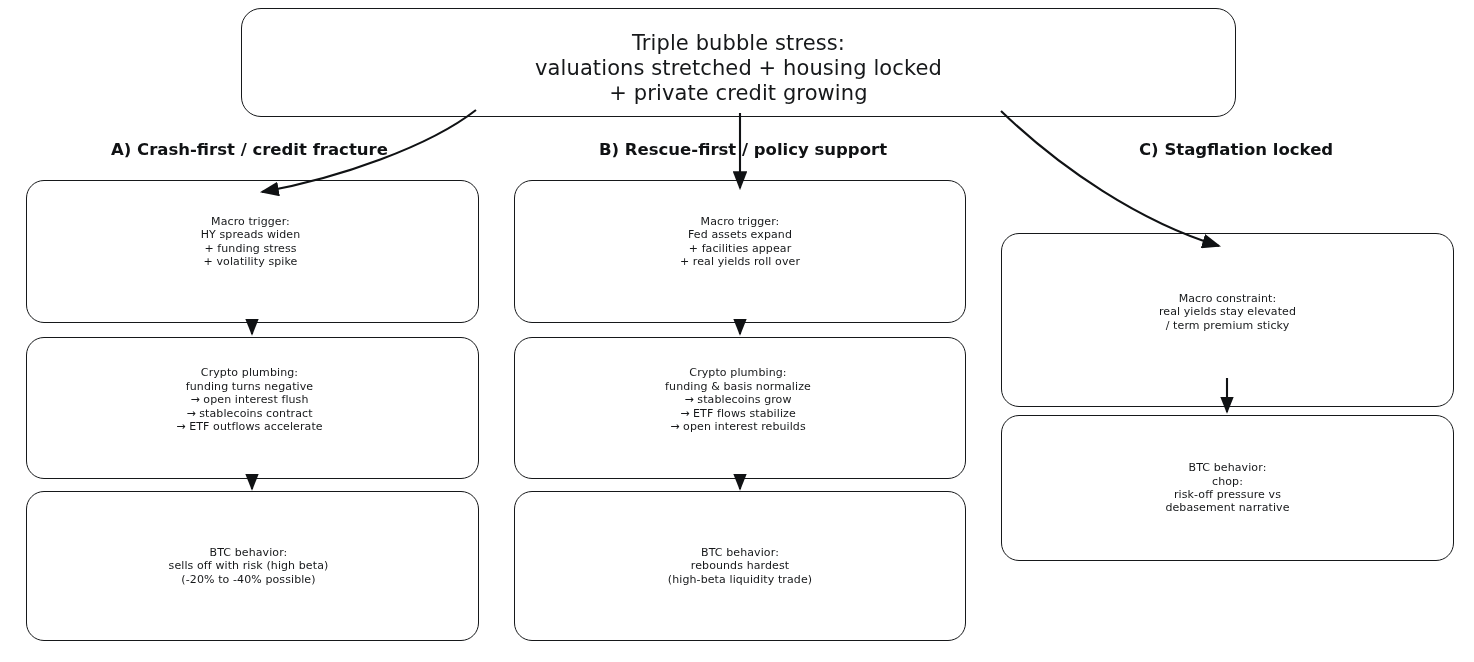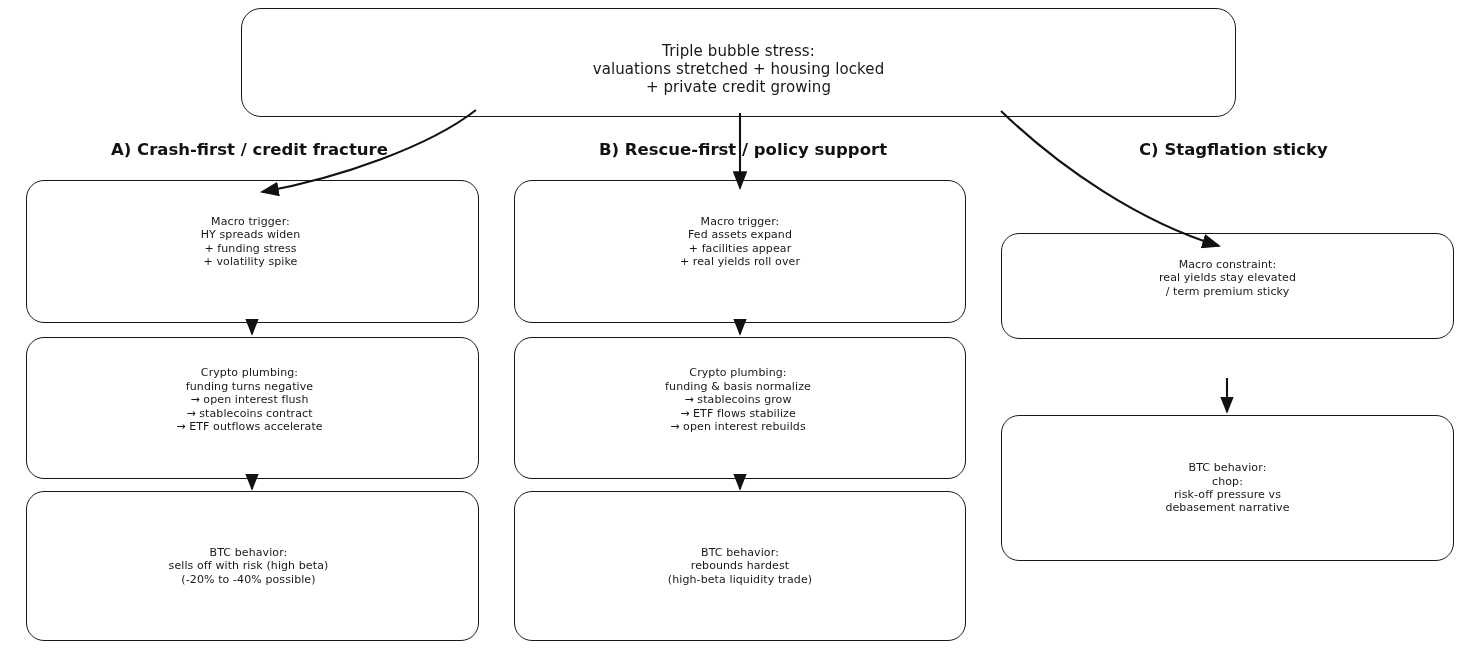--- a/index.html
+++ b/index.html
@@ -49,34 +49,34 @@
     letter-spacing: 0.1px;
   }
   #node-top {
     left: 241px;
     top: 8px;
     width: 995px;
     height: 109px;
     border-radius: 20px;
   }
   #node-top .node-text {
-    font-size: 15px;
+    font-size: 21px;
     line-height: 1.2;
     margin-top: 12px;
   }
   
   #node-a1 { left: 26px;  top: 180px; width: 453px; height: 143px; }
   #node-a2 { left: 26px;  top: 337px; width: 453px; height: 142px; }
   #node-a3 { left: 26px;  top: 491px; width: 453px; height: 150px; }
   
   #node-b1 { left: 514px; top: 180px; width: 452px; height: 143px; }
   #node-b2 { left: 514px; top: 337px; width: 452px; height: 142px; }
   #node-b3 { left: 514px; top: 491px; width: 452px; height: 150px; }
   
-  #node-c1 { left: 1001px; top: 233px; width: 453px; height: 106px; }
+  #node-c1 { left: 1001px; top: 233px; width: 453px; height: 174px; }
   #node-c2 { left: 1001px; top: 415px; width: 453px; height: 146px; }
 
   
   #node-a1 .node-text { transform: translate(-2px, -10px); }
   #node-a2 .node-text { transform: translate(-3px, -8px); }
   #node-a3 .node-text { transform: translate(-4px, 0px); }
   #node-b1 .node-text { transform: translate(0px, -10px); }
   #node-b2 .node-text { transform: translate(-2px, -8px); }
   #node-b3 .node-text { transform: translate(0px, 0px); }
   #node-c1 .node-text { transform: translate(0px, -8px); }
@@ -125,21 +125,21 @@
   </svg>
 
   <div class="node" id="node-top">
     <div class="node-text">Triple bubble stress:
 valuations stretched + housing locked
 + private credit growing</div>
   </div>
 
   <div class="col-header" id="header-a">A) Crash-first / credit fracture</div>
   <div class="col-header" id="header-b">B) Rescue-first / policy support</div>
-  <div class="col-header" id="header-c">C) Stagflation sticky</div>
+  <div class="col-header" id="header-c">C) Stagflation locked</div>
 
   <div class="node" id="node-a1">
     <div class="node-text">Macro trigger:
 HY spreads widen
 + funding stress
 + volatility spike</div>
   </div>
   <div class="node" id="node-a2">
     <div class="node-text">Crypto plumbing:
 funding turns negative

